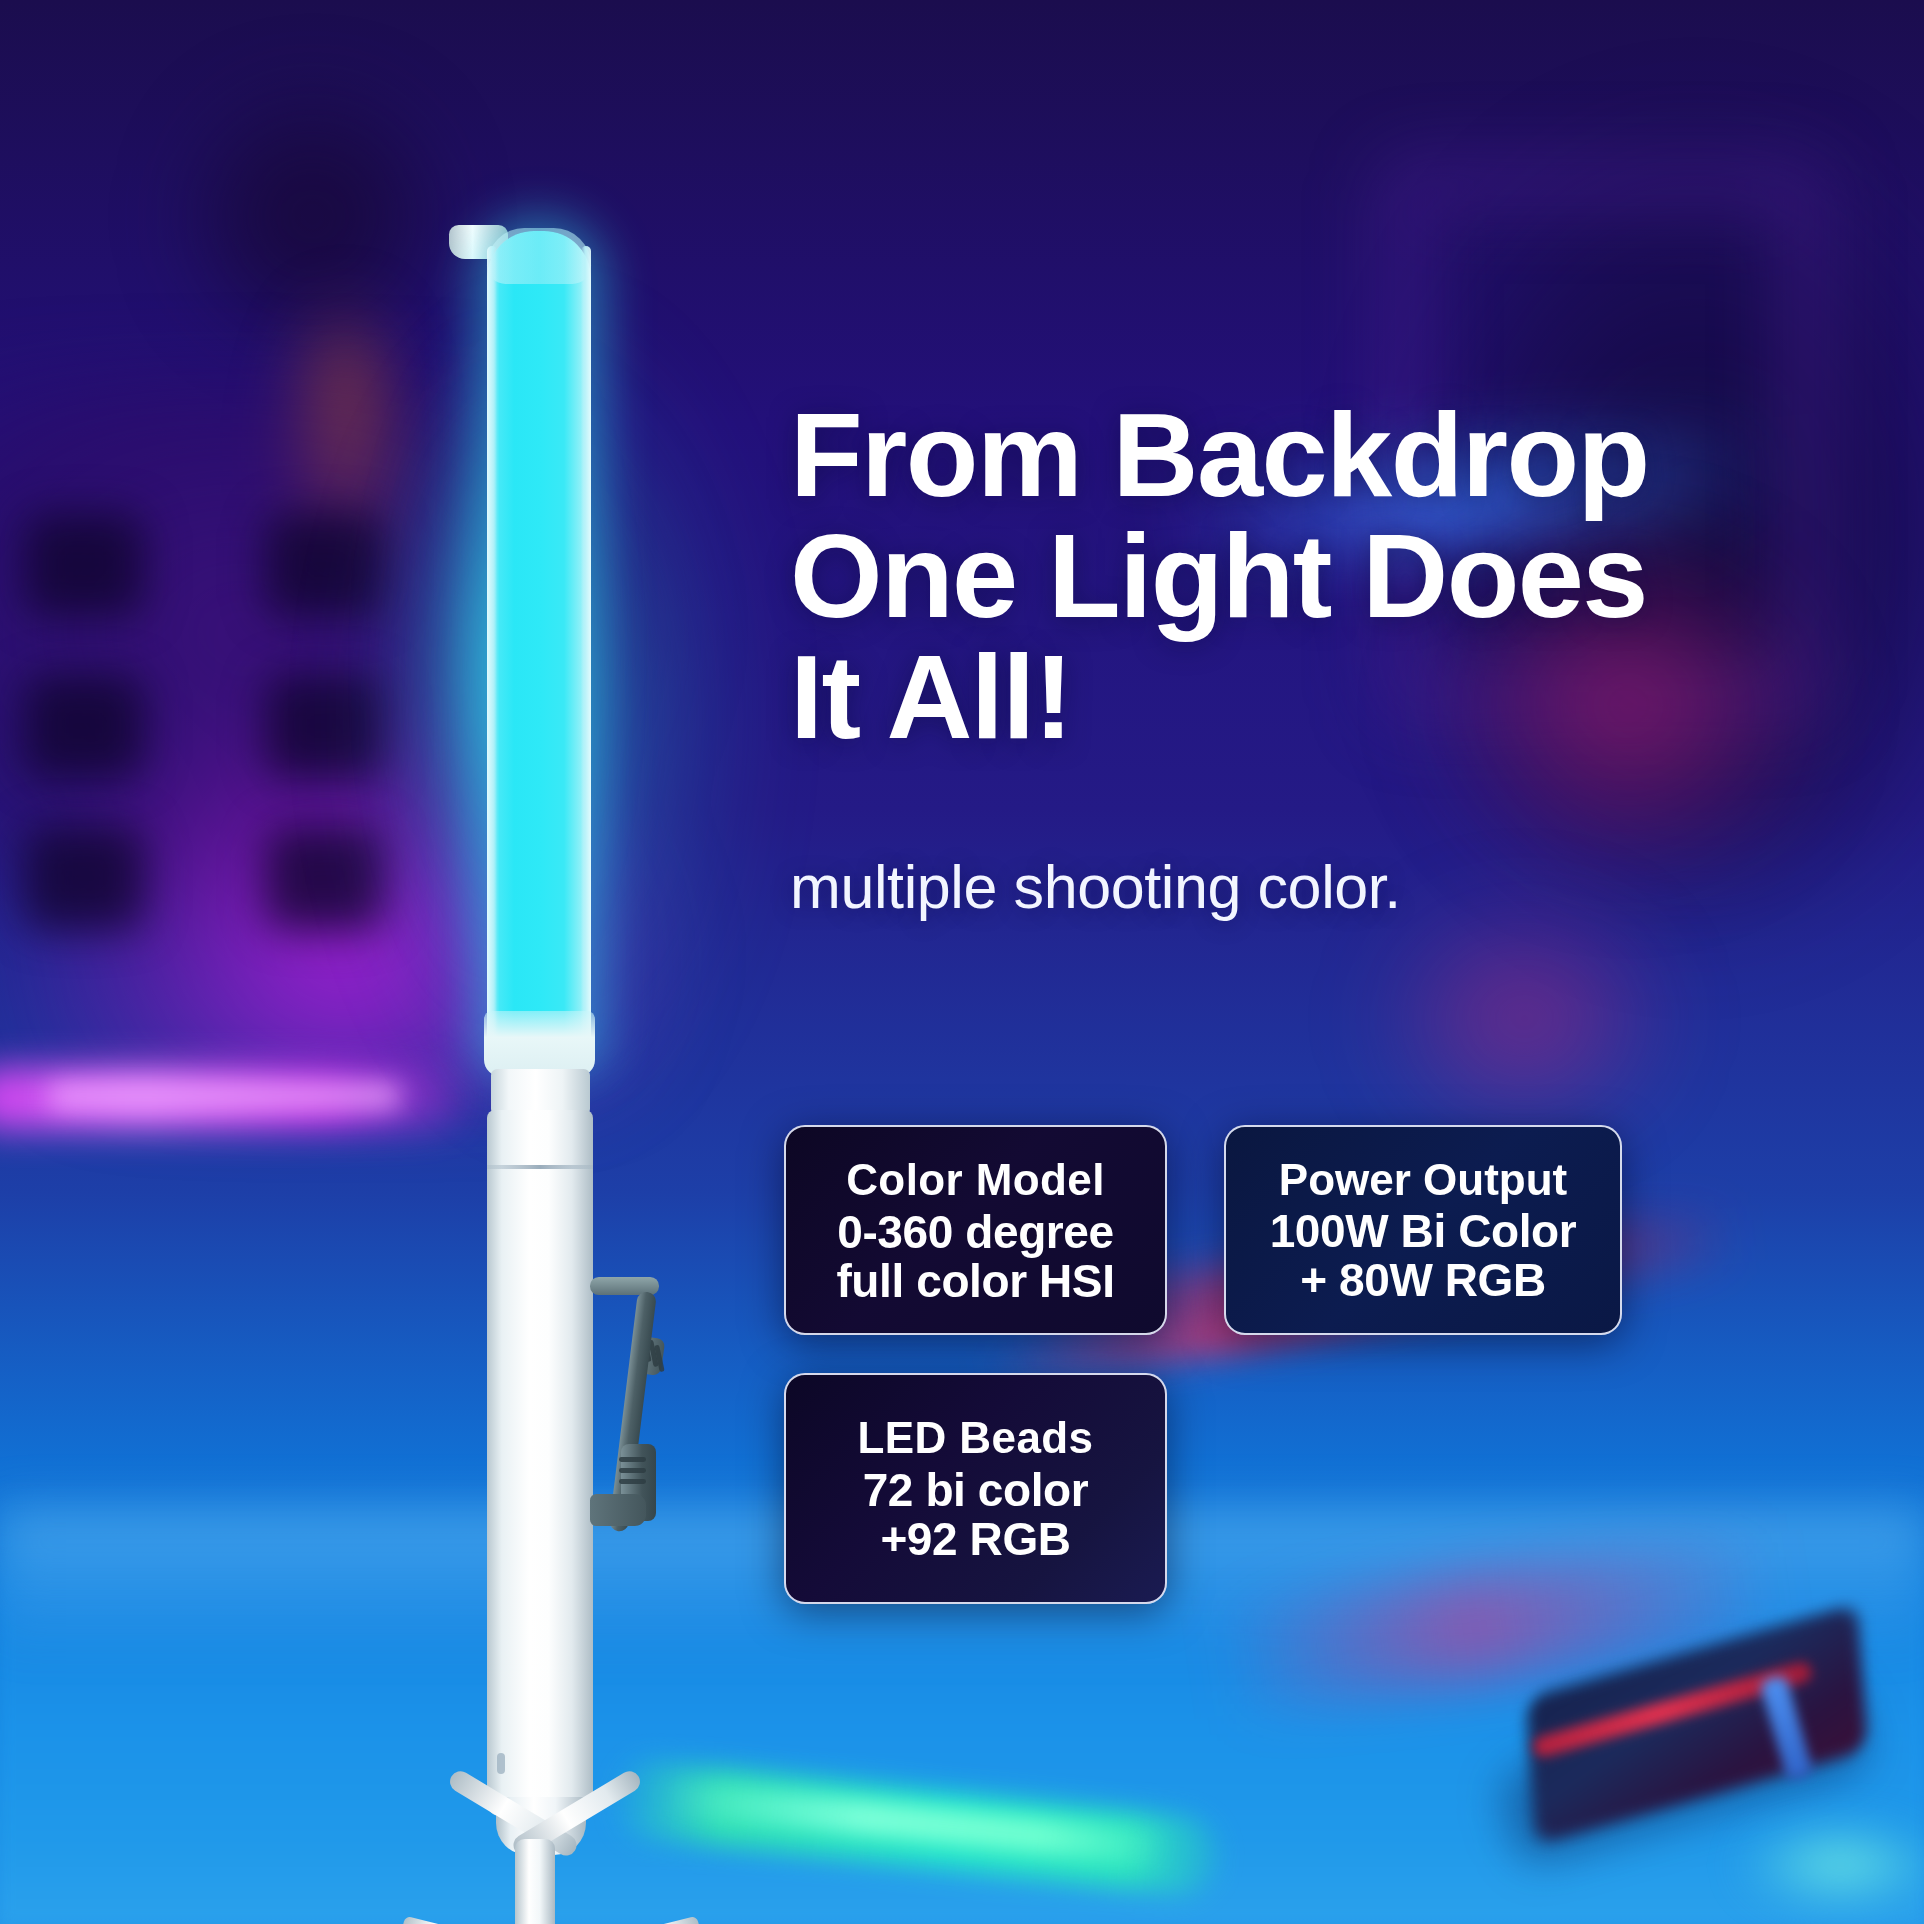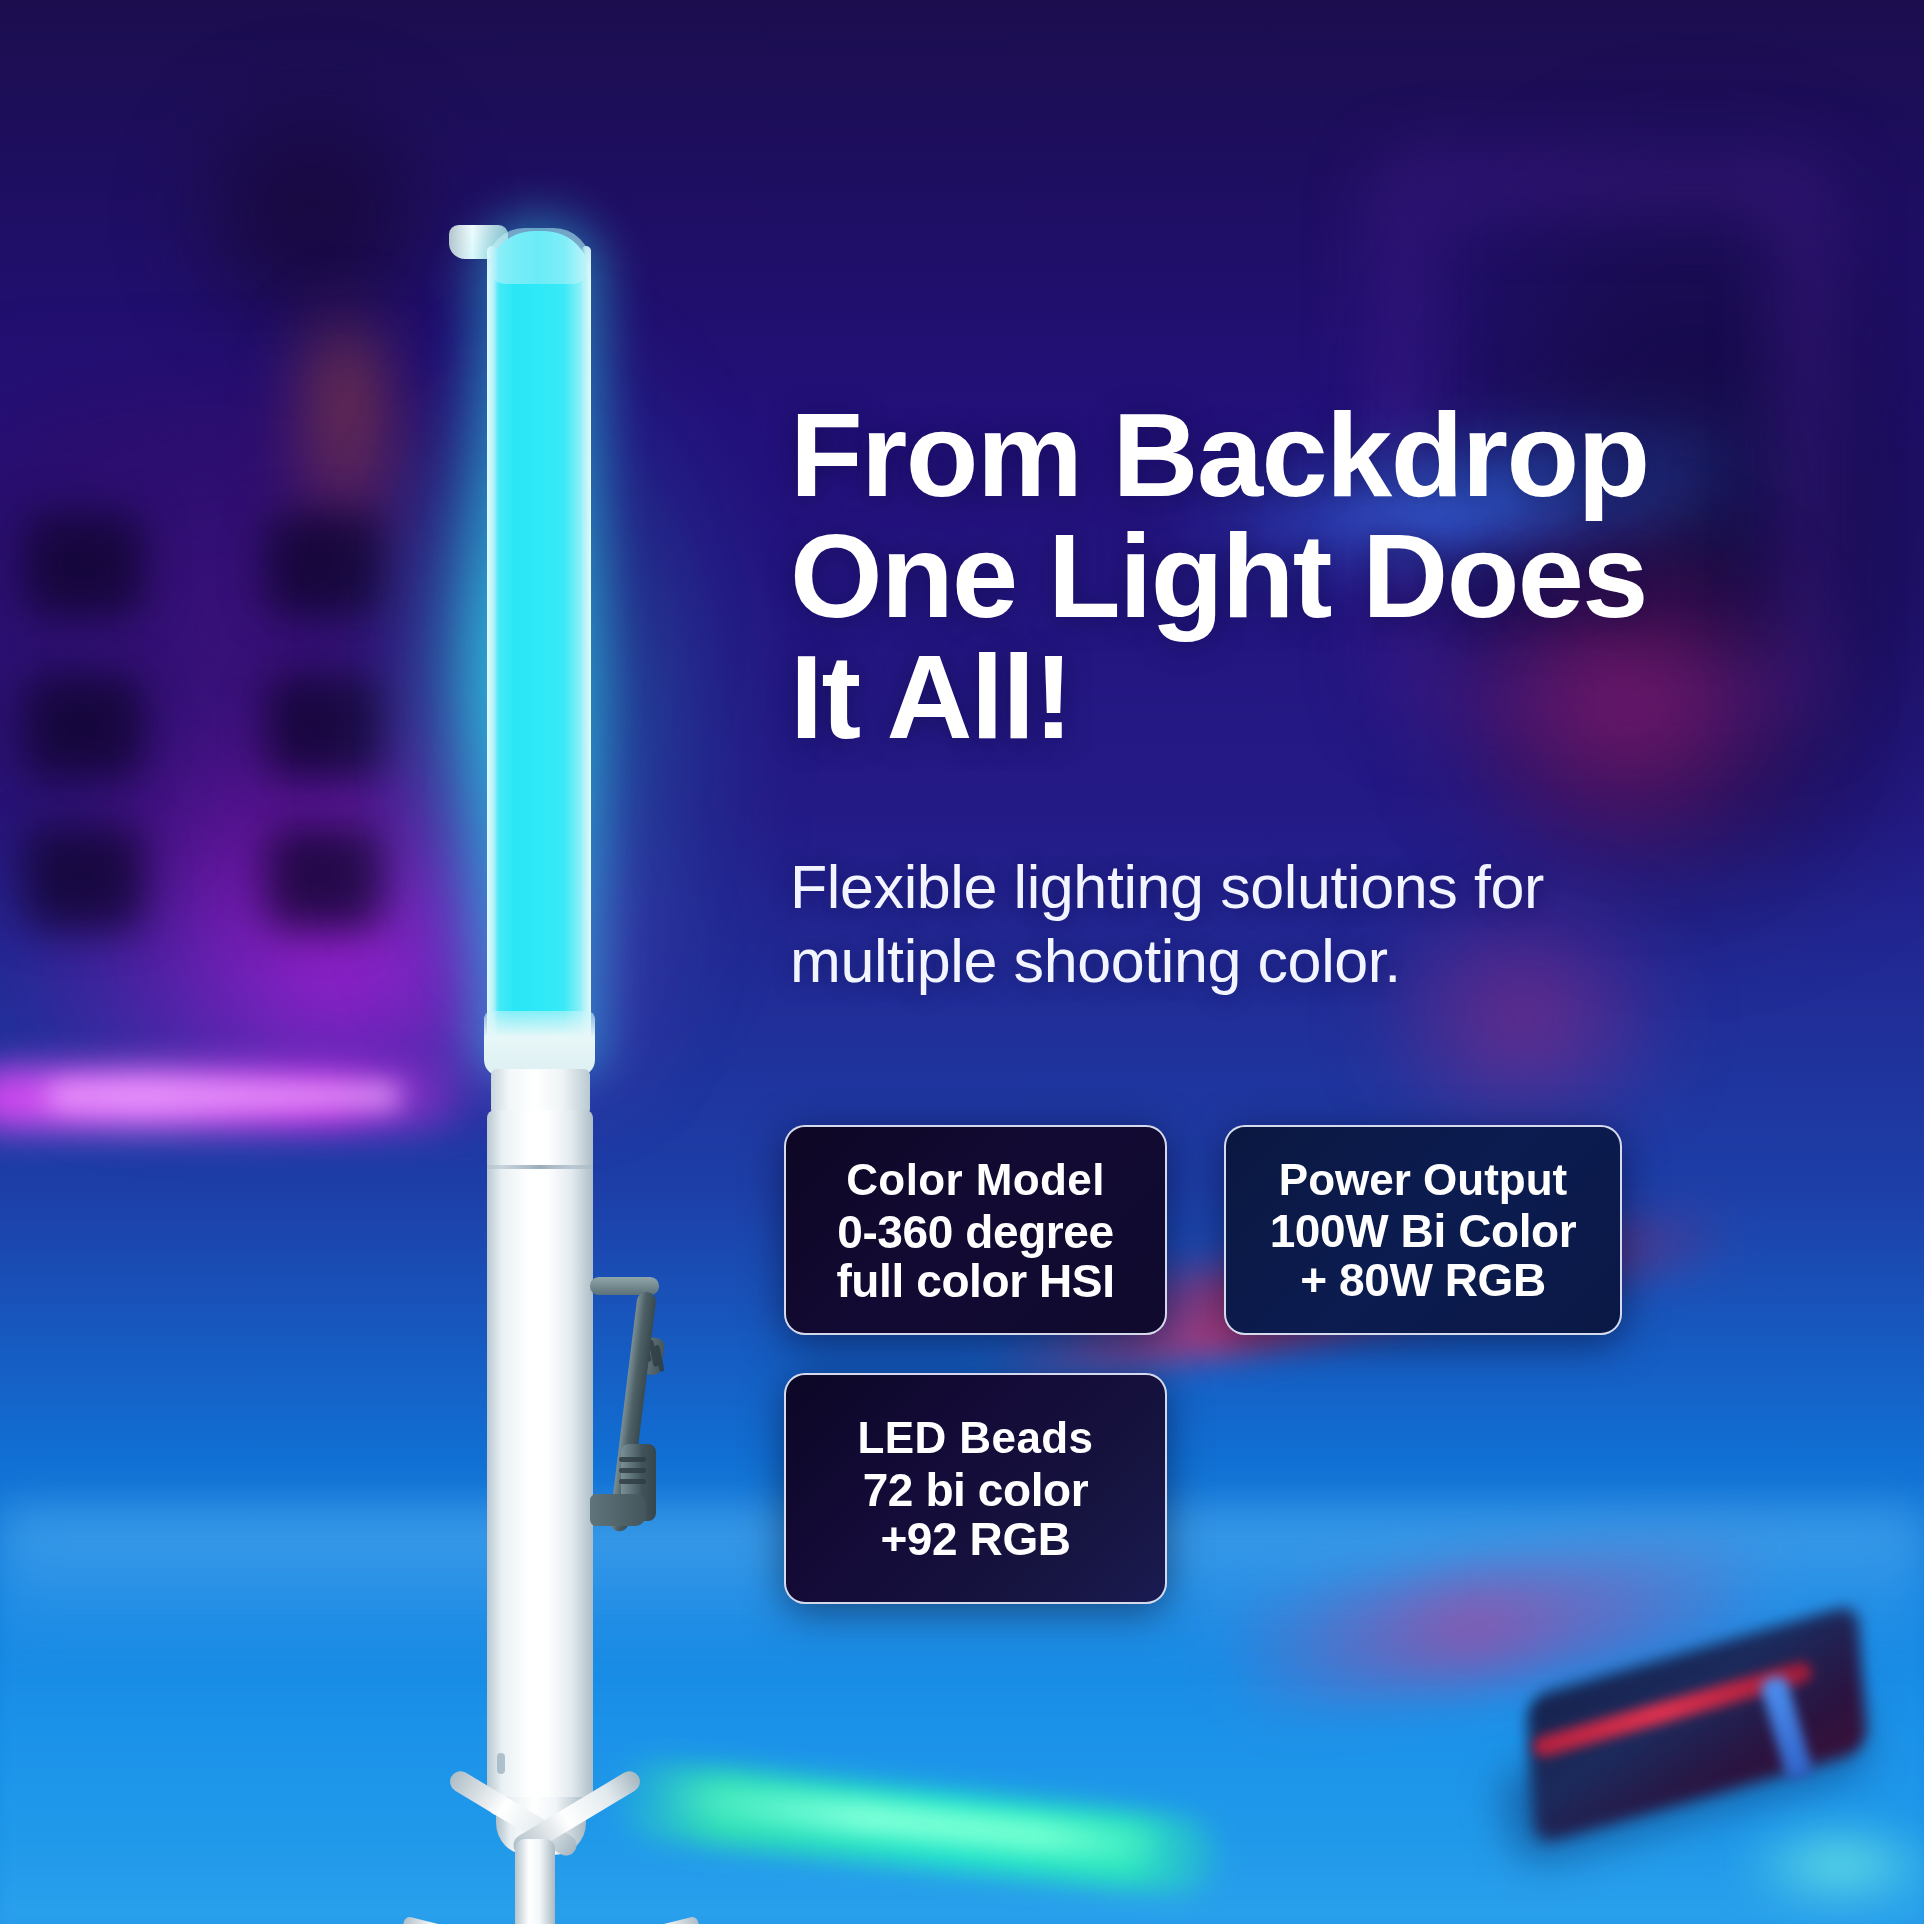--- a/index.html
+++ b/index.html
@@ -414,21 +414,20 @@
     <div class="foot-front"></div>
   </div>
 
   <h1 id="headline">
     <span class="hl-line">From Backdrop</span>
     <span class="hl-line">One Light Does</span>
     <span class="hl-line">It All!</span>
   </h1>
 
   <div id="subhead">
-    <span class="sh-line">Flexible lighting solutions for</span>
     <span class="sh-line">multiple shooting color.</span>
   </div>
 
   <div class="card" id="card-color-model">
     <div class="card-title">Color Model</div>
     <div class="card-value">0-360 degree</div>
     <div class="card-value">full color HSI</div>
   </div>
 
   <div class="card" id="card-power-output">

